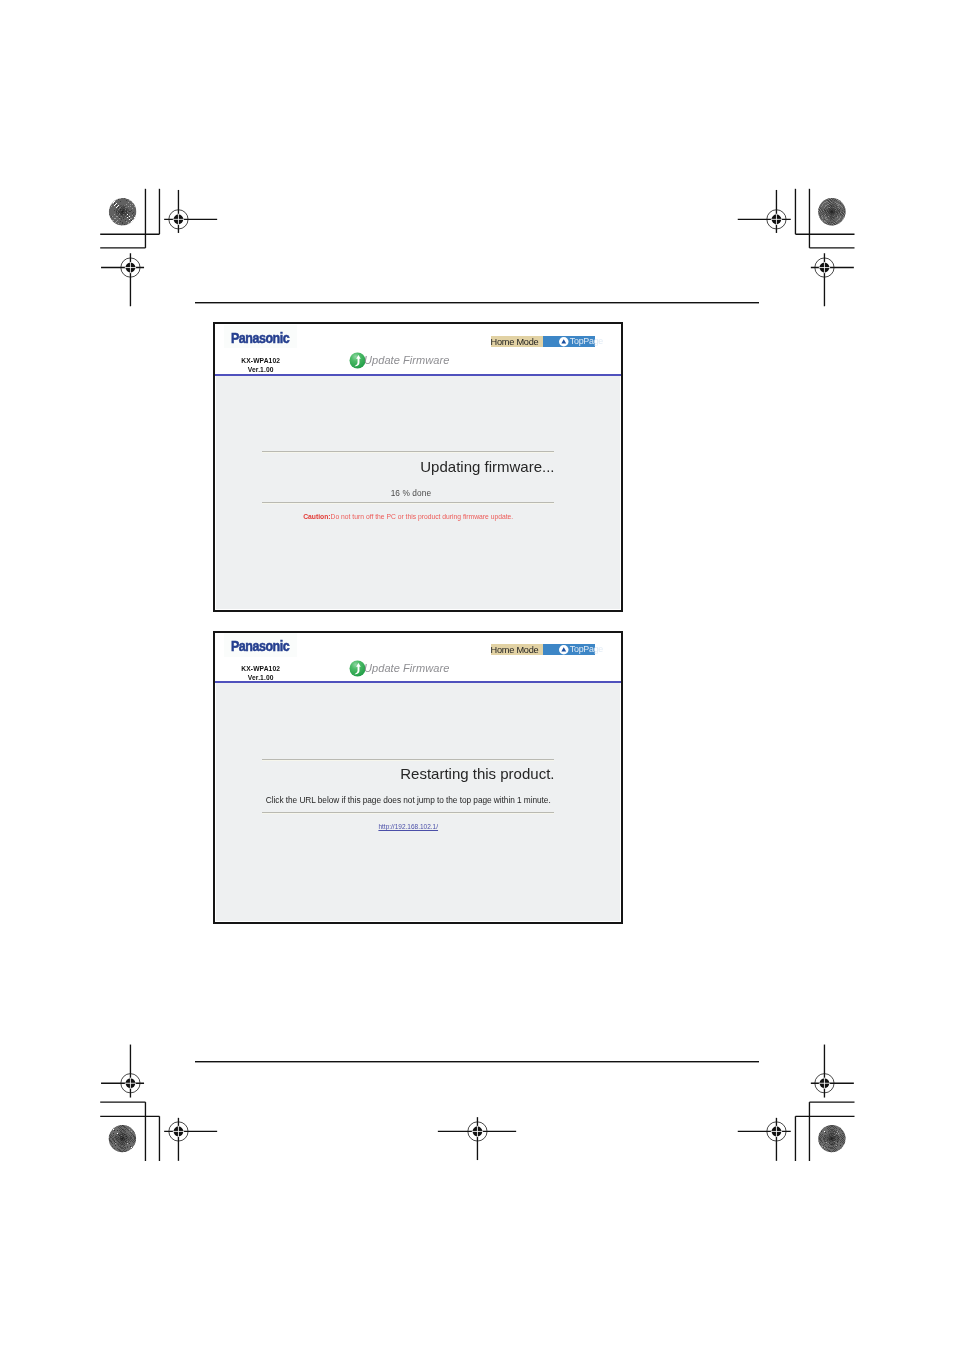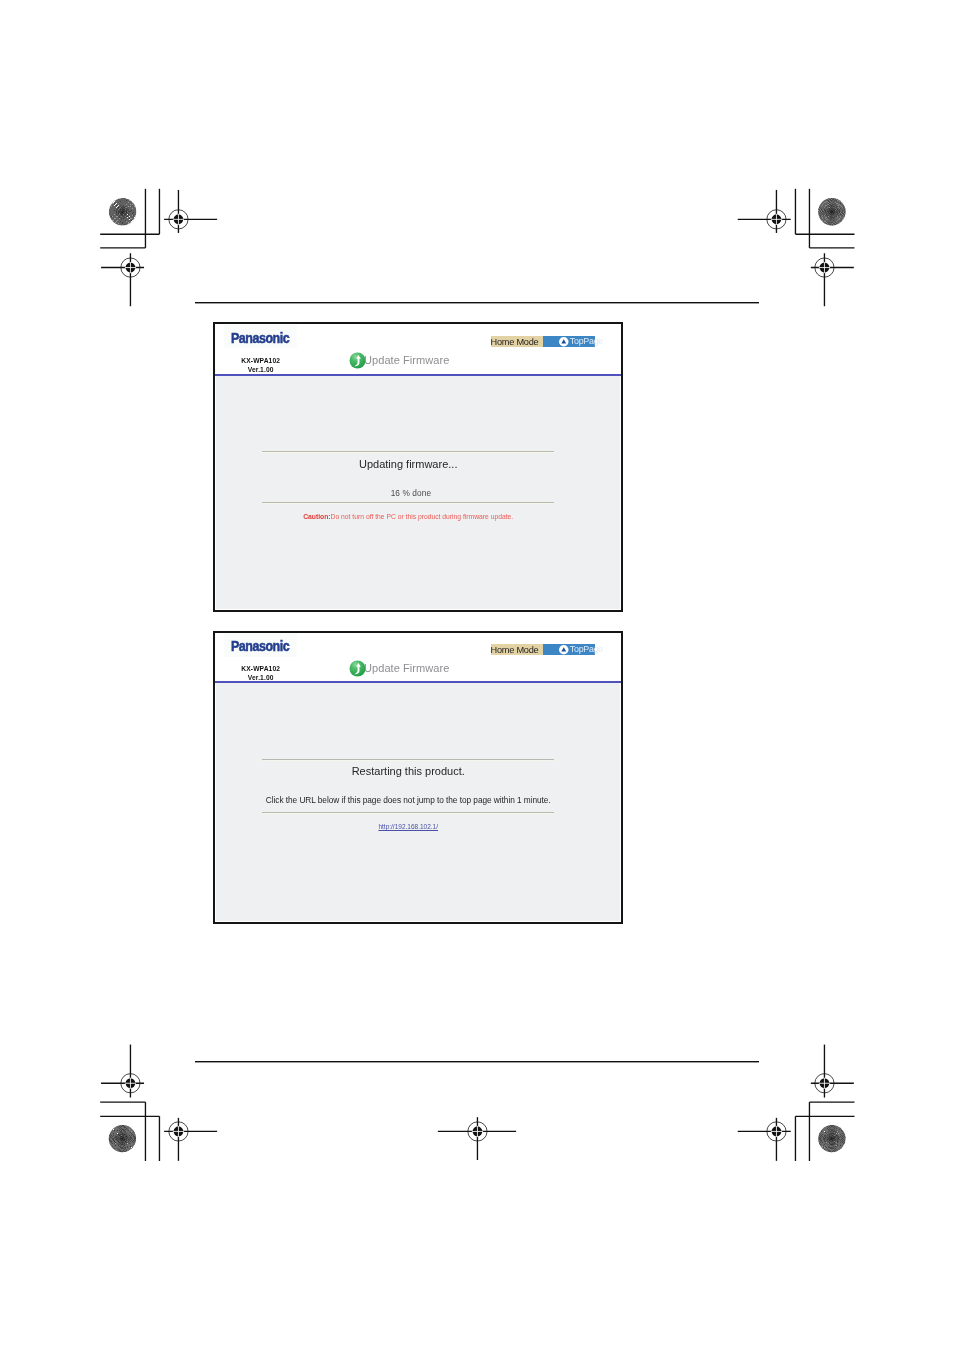--- a/index.html
+++ b/index.html
@@ -16,21 +16,21 @@
   .shot{position:absolute;border:2px solid #151515;background:#ffffff;box-sizing:border-box;}
   .shot-head{position:relative;height:50px;background:#fff;border-radius:7px;}
   .head-rule{position:absolute;left:0;right:0;top:50px;height:2px;background:#4f51bd;}
   .logo-bg{position:absolute;left:9.7px;top:1.4px;width:73px;height:23.3px;background:#fafcfb;}
   .logo{position:absolute;left:16px;top:8.3px;font-family:"Liberation Sans",sans-serif;
         font-weight:bold;font-size:14.6px;line-height:15px;letter-spacing:-.55px;color:#253f8f;
         -webkit-text-stroke:.55px #253f8f;
         transform:scaleX(.855) scaleY(.95);transform-origin:left top;}
   .model{position:absolute;left:13px;top:33.2px;width:66px;text-align:center;
          font-size:6.7px;font-weight:bold;color:#111;line-height:8.6px;letter-spacing:.12px;}
-  .title-wrap{position:absolute;left:134.5px;top:28.5px;display:flex;align-items:flex-start;}
+  .title-wrap{position:absolute;left:134.5px;top:28.5px;display:flex;align-items:flex-start;font-style:italic;}
   .title-icon{width:17px;height:17px;flex:0 0 17px;display:block;}
   .title-text{font-size:11.5px;color:#8e8e92;letter-spacing:.05px;margin-left:-2px;
               line-height:17px;font-weight:400;transform:scaleX(.96);transform-origin:left center;}
   .navs{position:absolute;left:275.9px;top:12px;display:flex;align-items:stretch;height:11px;}
   .mode-box{background:#e2d2a4;color:#1e1e1e;font-size:9.2px;line-height:12px;height:11px;
             width:52.5px;text-align:left;letter-spacing:-.25px;box-sizing:border-box;}
   .top-btn{background:#3d86c6;color:#dfeaf5;font-size:8.9px;line-height:12px;height:11px;
            width:52px;display:flex;align-items:flex-end;letter-spacing:-.25px;
            box-sizing:border-box;padding-left:14px;}
   .top-ico{width:9.5px;height:9.5px;flex:0 0 9.5px;display:block;margin-right:1px;margin-left:2.2px;}
@@ -38,21 +38,21 @@
   .s2 .shot-head{height:48.6px;}
   .s2 .navs{top:11px;}
   .s2 .logo{top:7.4px;}
   .s2 .logo-bg{top:0.5px;}
   .s2 .model{top:32.3px;}
   .s2 .title-wrap{top:27.6px;}
   .s2 .head-rule{top:48.6px;}
   .s2 .shot-body{top:50.6px;}
   .hr{position:absolute;height:2px;left:46.3px;width:292.5px;
        background:linear-gradient(to bottom,#b9b9b2 0,#b9b9b2 50%,#f6f6ec 50%,#f6f6ec 100%);}
-  .h-main{position:absolute;left:46.3px;width:292.5px;text-align:center;font-size:11px;color:#262626;
+  .h-main{position:absolute;left:46.3px;width:292.5px;text-align:right;font-size:15px;color:#262626;
           letter-spacing:.0px;}
   .h-sub{position:absolute;left:49px;width:292.5px;text-align:center;font-size:8.3px;color:#4a4a4a;letter-spacing:.1px;}
   .note{position:absolute;left:46.3px;width:292.5px;text-align:center;font-size:8.3px;color:#262626;letter-spacing:-.05px;}
   .caution{position:absolute;left:46.3px;width:292.5px;text-align:center;font-size:6.75px;color:#ed5b58;letter-spacing:.0px;}
   .caution b{color:#e33b36;font-weight:bold;}
   .link{position:absolute;left:46.3px;width:292.5px;text-align:center;font-size:6.5px;color:#4a4fa8;}
   .link span{text-decoration:underline;}
 </style>
 </head>
 <body>

